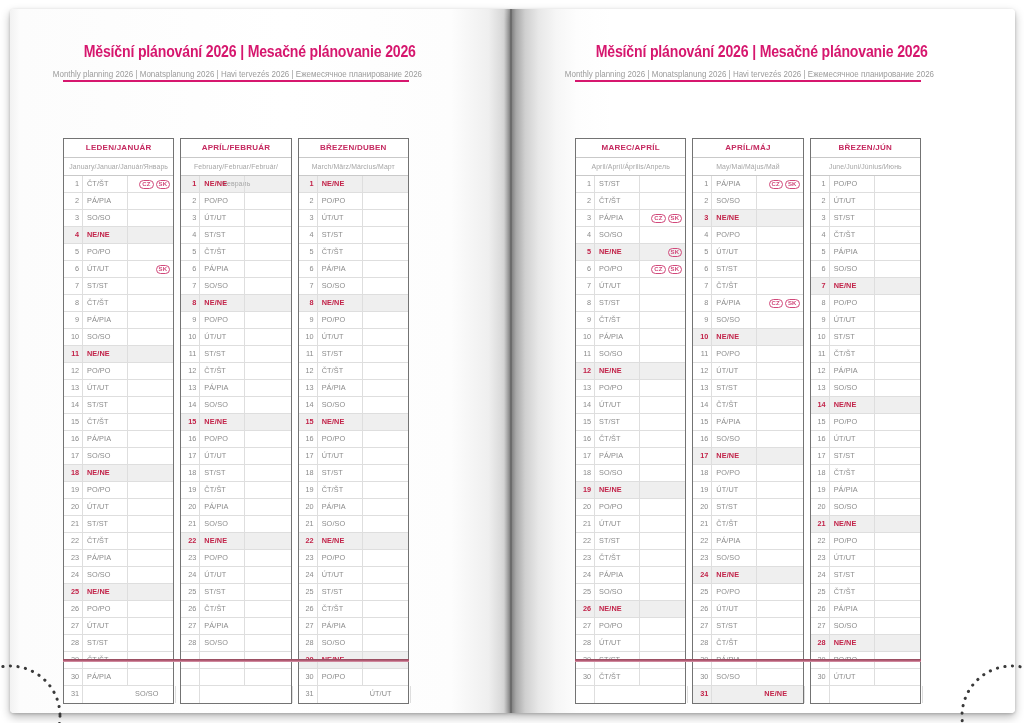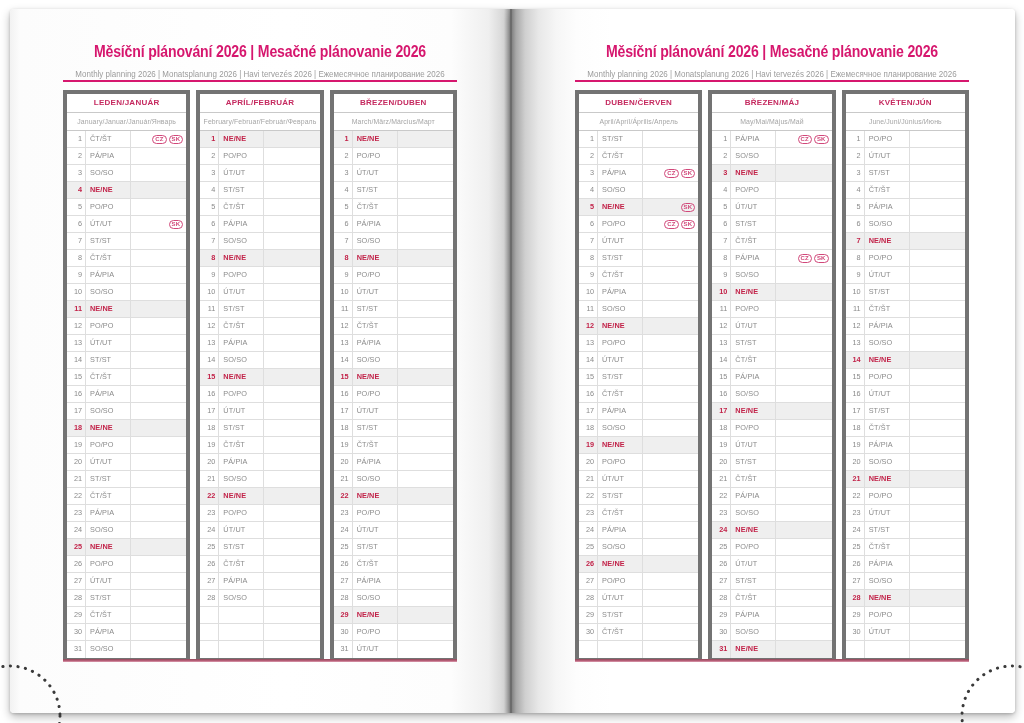--- a/index.html
+++ b/index.html
@@ -11,43 +11,43 @@
   
   .page { position:absolute; top:9px; height:704px;
           box-shadow:0 4px 10px rgba(0,0,0,.28), 0 1px 3px rgba(0,0,0,.18); }
   .page.left  { left:10px;  width:501px; border-radius:4px 0 0 4px;
      background:linear-gradient(90deg,#f2f2f2 0%,#fcfcfc 2%,#ffffff 55%,#fdfdfd 88%,#efefef 95.5%,#d6d6d6 98.6%,#9c9c9c 99.7%,#707070 100%); }
   .page.right { left:511px; width:504px; border-radius:0 4px 4px 0;
      background:linear-gradient(90deg,#7a7a7a 0%,#a8a8a8 1%,#cfcfcf 2.8%,#e8e8e8 5.5%,#f6f6f6 9%,#fdfdfd 13%,#ffffff 20%,#ffffff 100%); }
   .spine { position:absolute; left:510px; top:9px; width:2px; height:704px; background:#6c6c6c; }
 
   
-  .content { position:absolute; top:9px; width:394px; height:704px; }
+  .content { position:absolute; top:9px; width:346px; height:704px; }
   #content-left  { left:63px; }
   #content-right { left:575px; }
 
   .title { position:absolute; top:34px; left:0; width:100%; text-align:center;
            font-size:16px; line-height:18px; font-weight:700; color:#d6176e;
            letter-spacing:-0.2px; transform:scaleX(.88); white-space:nowrap; }
   .subtitle { position:absolute; top:60px; left:-24px; width:calc(100% + 48px); text-align:center;
            font-size:8.6px; line-height:10px; color:#9b9b9b; transform:scaleX(.93); white-space:nowrap; }
   .top-rule { position:absolute; top:71px; left:0; width:100%; height:2px; background:#d6176e; }
   .bottom-rule { position:absolute; top:650px; left:0; width:100%; height:3px;
            background:linear-gradient(180deg,#8f4a5a 0%,#b25c74 50%,#dd9cb0 100%); }
 
   
   .months { position:absolute; top:81px; left:0; width:100%; display:flex; gap:6px; }
-  .month  { flex:1 1 0; min-width:0; border:4px solid #737373; background:#ffffff; box-sizing:border-box; }
+  .month  { flex:1 1 0; min-width:0; border:1px solid #737373; background:#ffffff; box-sizing:border-box;margin-top:48px; }
   .m-name  { height:18px; line-height:18px; text-align:center; font-weight:700; font-size:8px;
              color:#c5295f; letter-spacing:.25px; border-bottom:1px solid #c9c9c9; }
   .m-langs { height:17px; line-height:17px; text-align:center; font-size:6.9px; color:#a6a6a6;
              border-bottom:1px solid #c9c9c9; letter-spacing:.1px; }
   .day-row { display:grid; grid-template-columns:19px 45px 1fr; height:17px; box-sizing:border-box;
              border-bottom:1px solid #dedede; font-size:7.3px; line-height:16px; color:#8b8b8b; background:#fff; }
-  .day-row:last-child { border-bottom:none; }
+  .day-row:last-child { border-bottom:none;gap:48px; }
   .c-num { text-align:right; padding-right:3px; border-right:1px solid #dedede; box-sizing:border-box; }
   .c-dow { padding-left:4px; border-right:1px solid #dedede; box-sizing:border-box; letter-spacing:.1px; }
   .c-note{ display:flex; align-items:center; justify-content:flex-end; gap:2px; padding-right:3px; }
   .day-row.sun { background:#efefef; color:#c22349; font-weight:700; }
   .flag { display:inline-block; border:1px solid #d1487a; color:#d1487a; border-radius:6px;
           font-size:6px; font-weight:700; line-height:7px; height:7px; padding:0 2px; letter-spacing:.2px; }
 
   
   .arc { position:absolute; top:603px; width:120px; height:120px; pointer-events:none; }
   .arc.l { left:-46px; }
@@ -558,21 +558,21 @@
     </div>
     <div class="bottom-rule"></div>
   </div>
 
   <div class="content" id="content-right">
     <div class="title">Měsíční plánování 2026 | Mesačné plánovanie 2026</div>
     <div class="subtitle">Monthly planning 2026 | Monatsplanung 2026 | Havi tervezés 2026 | Ежемесячное планирование 2026</div>
     <div class="top-rule"></div>
     <div class="months">
       <div class="month">
-        <div class="m-name">DUBEN/ČERVEN</div>
+        <div class="m-name">MAREC/APRÍL</div>
         <div class="m-langs">April/Apríl/Április/Апрель</div>
         <div class="m-days">
             <div class="day-row">
               <span class="c-num">1</span>
               <span class="c-dow">ST/ST</span>
               <span class="c-note"></span>
             </div>
             <div class="day-row">
               <span class="c-num">2</span>
               <span class="c-dow">ČT/ŠT</span>
@@ -727,21 +727,21 @@
               <span class="c-note"></span>
             </div>
             <div class="day-row">
               <span class="c-num"></span>
               <span class="c-dow"></span>
               <span class="c-note"></span>
             </div>
           </div>
       </div>
       <div class="month">
-        <div class="m-name">BŘEZEN/MÁJ</div>
+        <div class="m-name">APRÍL/MÁJ</div>
         <div class="m-langs">May/Mai/Május/Май</div>
         <div class="m-days">
             <div class="day-row">
               <span class="c-num">1</span>
               <span class="c-dow">PÁ/PIA</span>
               <span class="c-note">
                 <span class="flag">CZ</span>
                 <span class="flag">SK</span>
               </span>
             </div>
@@ -894,21 +894,21 @@
               <span class="c-note"></span>
             </div>
             <div class="day-row sun">
               <span class="c-num">31</span>
               <span class="c-dow">NE/NE</span>
               <span class="c-note"></span>
             </div>
           </div>
       </div>
       <div class="month">
-        <div class="m-name">KVĚTEN/JÚN</div>
+        <div class="m-name">BŘEZEN/JÚN</div>
         <div class="m-langs">June/Juni/Június/Июнь</div>
         <div class="m-days">
             <div class="day-row">
               <span class="c-num">1</span>
               <span class="c-dow">PO/PO</span>
               <span class="c-note"></span>
             </div>
             <div class="day-row">
               <span class="c-num">2</span>
               <span class="c-dow">ÚT/UT</span>

